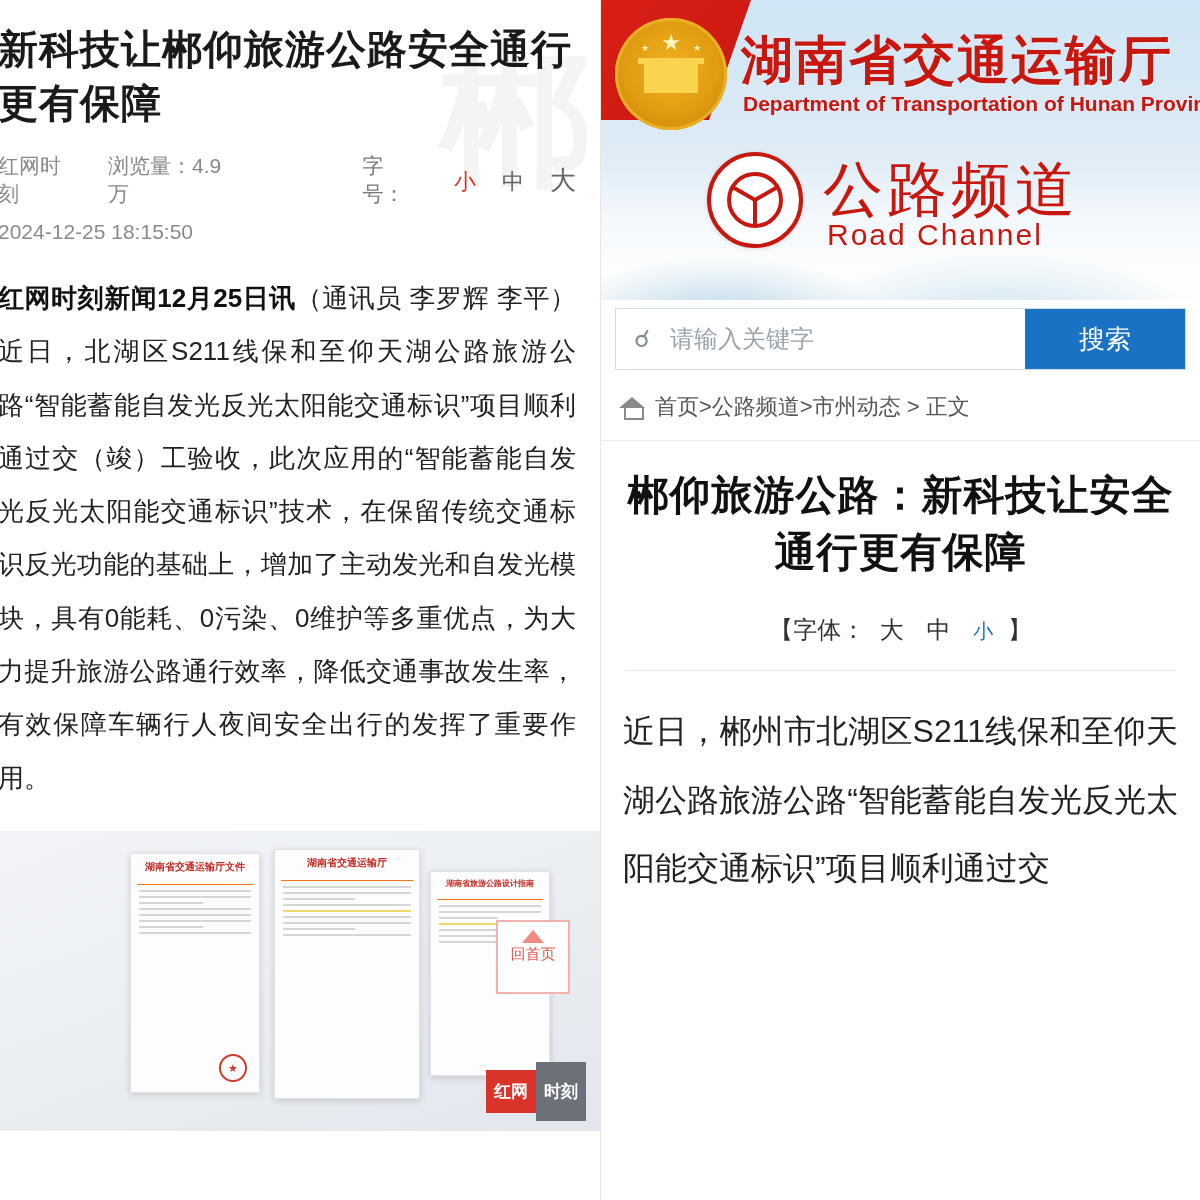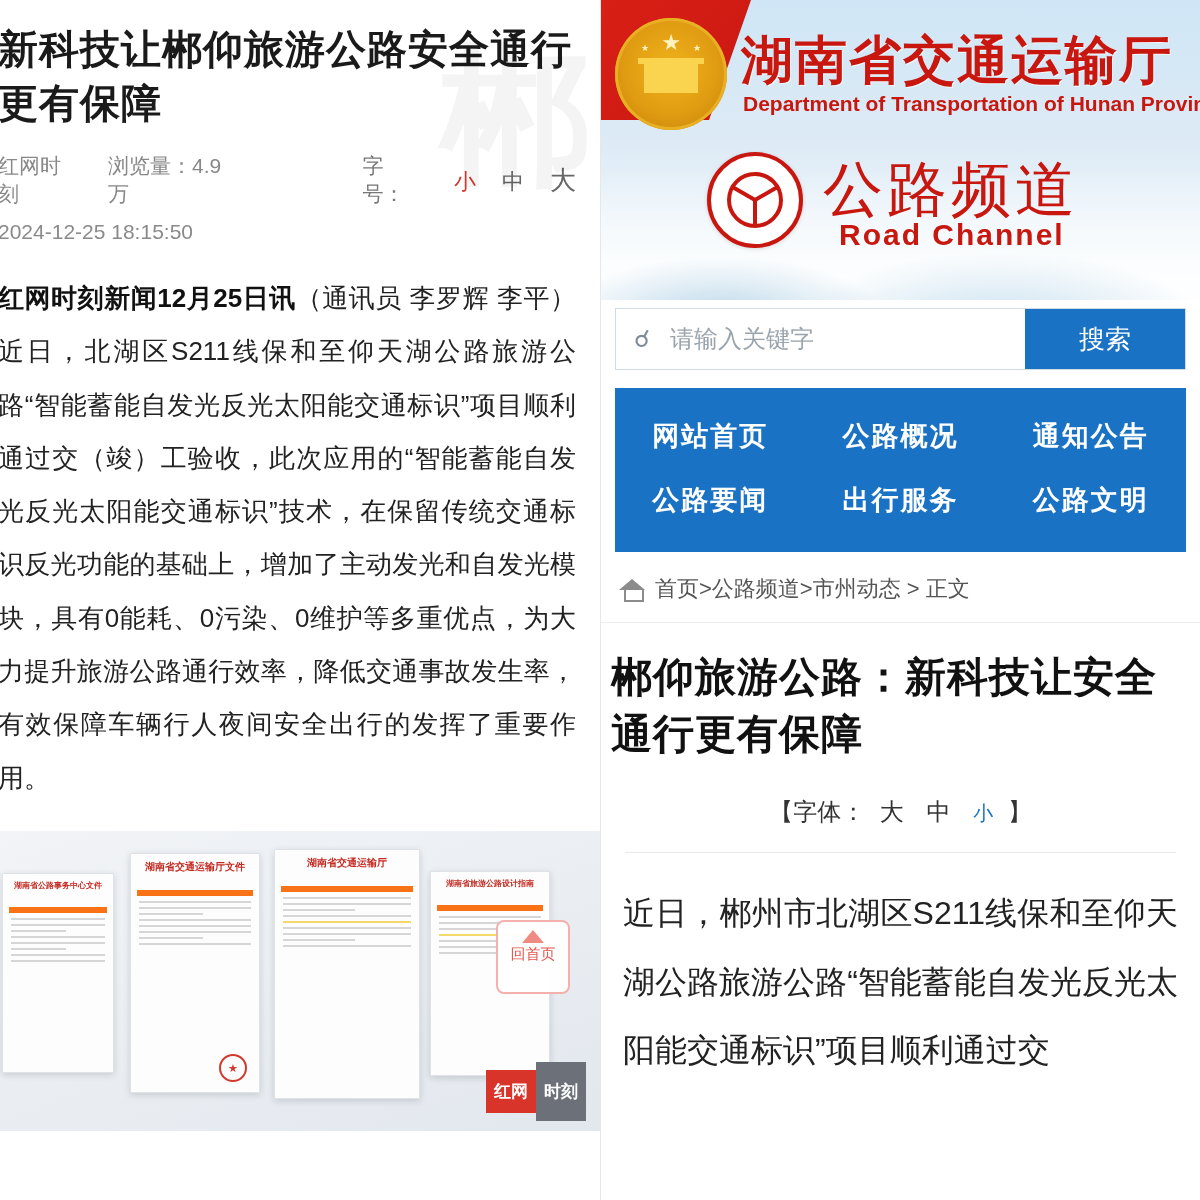--- a/index.html
+++ b/index.html
@@ -88,22 +88,22 @@
   .doc {
     position: absolute;
     background: #fdfdfd;
     border: 1px solid #dfe3e8;
     box-shadow: 0 2px 7px rgba(0,0,0,0.14);
   }
   .doc .doc-head {
     color: #c32a22;
     font-weight: bold;
     text-align: center;
-    border-bottom: 6px solid #f97316;
-    padding-bottom: 16px;
+    border-bottom: 1px solid #f97316;
+    padding-bottom: 10px;
     margin: 6px 6px 5px 6px;
   }
   .doc .line {
     height: 2px;
     background: #d6d6d6;
     margin: 4px 8px;
   }
   .doc .line.short { width: 50%; }
   .doc .line.hl { background: #f2d96a; }
   .doc .seal {
@@ -133,21 +133,21 @@
     color: #fff;
   }
   .badge-hongwang .b1 { background: #d8342a; padding: 10px 8px; }
   .badge-hongwang .b2 { background: #6c7079; padding: 18px 8px; text-align: right; }
   .back-top {
     position: absolute;
     right: 30px;
     bottom: 206px;
     width: 74px; height: 74px;
     border: 2px solid #f3b0ac;
-    border-radius: 8px;
+    border-radius: 1px;
     background: rgba(255,255,255,0.95);
     color: #e2564c;
     font-size: 15px;
     text-align: center;
     padding-top: 8px;
     line-height: 1.25;
   }
   .back-top .arrow-up {
     display: block;
     width: 0; height: 0;
@@ -271,23 +271,23 @@
   .channel-cn {
     position: absolute;
     left: 222px; top: 150px;
     font-size: 60px;
     font-weight: normal;
     color: #c8170f;
     letter-spacing: 4px;
   }
   .channel-en {
     position: absolute;
-    left: 238px; top: 218px;
+    left: 226px; top: 218px;
     font-size: 30px;
-    font-weight: bold;
+    font-weight: normal;
     color: #c8170f;
     letter-spacing: 2px;
   }
 
   .searchbar {
     display: flex;
     align-items: center;
     height: 62px;
     margin: 8px 14px 0 14px;
     border: 1px solid #cfdbe6;
@@ -364,20 +364,21 @@
     content: "";
     position: absolute;
     left: 5px; top: 12px;
     width: 16px; height: 11px;
     border: 2px solid #8b8b8b;
     border-top: 0;
   }
   .news-title {
     font-size: 41px;
     font-weight: bold;
+    text-align: center;
     color: #111;
     line-height: 1.4;
     padding: 26px 10px 6px 10px;
     letter-spacing: 1px;
   }
   .news-meta {
     display: flex;
     justify-content: center;
     align-items: baseline;
     gap: 16px;
@@ -429,31 +430,20 @@
         </span>
       </div>
 
       <div class="meta-date">2024-12-25 18:15:50</div>
 
       <div class="art-body">
         <span class="lead">红网时刻新闻12月25日讯</span><span>（通讯员 李罗辉 李平）近日，北湖区S211线保和至仰天湖公路旅游公路“智能蓄能自发光反光太阳能交通标识”项目顺利通过交（竣）工验收，此次应用的“智能蓄能自发光反光太阳能交通标识”技术，在保留传统交通标识反光功能的基础上，增加了主动发光和自发光模块，具有0能耗、0污染、0维护等多重优点，为大力提升旅游公路通行效率，降低交通事故发生率，有效保障车辆行人夜间安全出行的发挥了重要作用。</span>
       </div>
 
       <div class="art-figure">
-        <div class="doc doc1">
-          <div class="doc-head doc-head-sm">湖南省公路事务中心文件</div>
-          <div class="line"></div>
-            <div class="line"></div>
-            <div class="line short"></div>
-          <div class="line"></div>
-            <div class="line"></div>
-            <div class="line short"></div>
-          <div class="line"></div>
-            <div class="line"></div>
-        </div>
         <div class="doc doc2">
           <div class="doc-head doc-head-md">湖南省交通运输厅文件</div>
           <div class="line"></div>
             <div class="line"></div>
             <div class="line short"></div>
           <div class="line"></div>
             <div class="line"></div>
             <div class="line"></div>
           <div class="line short"></div>
             <div class="line"></div>
@@ -517,32 +507,20 @@
       <div class="channel-cn">公路频道</div>
       <div class="channel-en">Road Channel</div>
     </div>
 
     <div class="searchbar">
       <span class="s-icon">☌</span>
       <input type="text" placeholder="请输入关键字" style="">
       <button class="search-btn">搜索</button>
     </div>
 
-    <div class="navblock">
-      <div class="navrow">
-        <div class="navitem">网站首页</div>
-        <div class="navitem">公路概况</div>
-        <div class="navitem">通知公告</div>
-      </div>
-      <div class="navrow">
-        <div class="navitem">公路要闻</div>
-        <div class="navitem">出行服务</div>
-        <div class="navitem">公路文明</div>
-      </div>
-    </div>
 
     <div class="breadcrumb">
       <span class="home-icon"></span>
       <span>首页&gt;公路频道&gt;市州动态 &gt; 正文</span>
     </div>
 
     <div class="news-title">郴仰旅游公路：新科技让安全通行更有保障</div>
 
 
     <div class="news-font">

